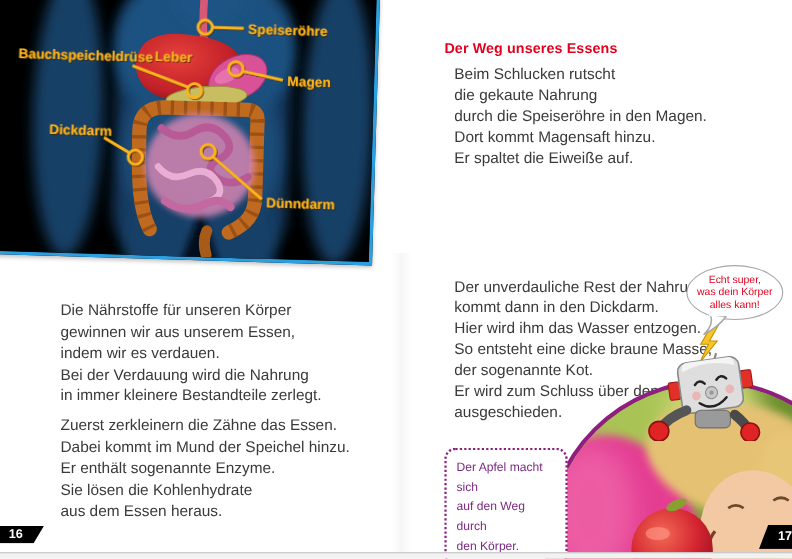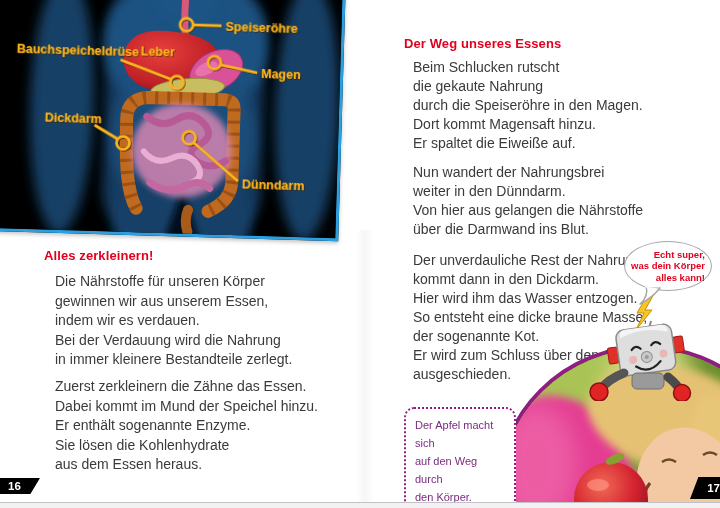--- a/index.html
+++ b/index.html
@@ -38,23 +38,22 @@
   #rp3{left:413px;top:251px;}
 
   
   .bubble{
     position:absolute;left:624px;top:241px;width:86px;height:48px;
     background:#fff;border:1.5px solid #a6a6a6;border-radius:50%;
     display:flex;align-items:center;justify-content:center;text-align:center;
     z-index:30;
   }
   .bubble span{
-    color:#e2001e;font-size:9.5px;line-height:11.5px;font-weight:bold;
+    color:#e2001e;font-size:9.5px;line-height:11.5px;font-weight:normal;
     white-space:pre-line;
-    text-align:right;
   }
   .bubble-tail{position:absolute;left:639px;top:285px;z-index:31;}
 
   
   .robot{position:absolute;left:588px;top:291px;width:118px;height:110px;z-index:20;}
 
   
   .photo{
     position:absolute;left:495px;top:345px;width:302px;height:302px;
     box-sizing:border-box;border:4px solid #8e1f80;border-radius:50%;
@@ -190,42 +189,37 @@
         </g>
         <g>
           <circle cx="203" cy="150" r="6.5" fill="none" stroke="#feb41e" stroke-width="2.6"></circle>
           <line x1="208" y1="155" x2="253" y2="192" stroke="#feb41e" stroke-width="2.6"></line>
           <text x="257" y="199">Dünndarm</text>
         </g>
       </g>
     </svg>
   </div>
 
-  <h2 id="lh" class="heading">Alles zerkleinern!</h2>
   <p id="lp2" class="para lh-left">Zuerst zerkleinern die Zähne das Essen.
 Dabei kommt im Mund der Speichel hinzu.
 Er enthält sogenannte Enzyme.
 Sie lösen die Kohlenhydrate
 aus dem Essen heraus.</p>
   <p id="lp1" class="para lh-left">Die Nährstoffe für unseren Körper
 gewinnen wir aus unserem Essen,
 indem wir es verdauen.
 Bei der Verdauung wird die Nahrung
 in immer kleinere Bestandteile zerlegt.</p>
 
   <h2 id="rh" class="heading">Der Weg unseres Essens</h2>
   <p id="rp1" class="para lh-right">Beim Schlucken rutscht
 die gekaute Nahrung
 durch die Speiseröhre in den Magen.
 Dort kommt Magensaft hinzu.
 Er spaltet die Eiweiße auf.</p>
-  <p id="rp2" class="para lh-right">Nun wandert der Nahrungsbrei
-weiter in den Dünndarm.
-Von hier aus gelangen die Nährstoffe
-über die Darmwand ins Blut.</p>
   <p id="rp3" class="para lh-right">Der unverdauliche Rest der Nahrung
 kommt dann in den Dickdarm.
 Hier wird ihm das Wasser entzogen.
 So entsteht eine dicke braune Masse,
 der sogenannte Kot.
 Er wird zum Schluss über den After
 ausgeschieden.</p>
 
   <div class="photo">
     <svg width="296" height="296" viewBox="0 0 296 296">

